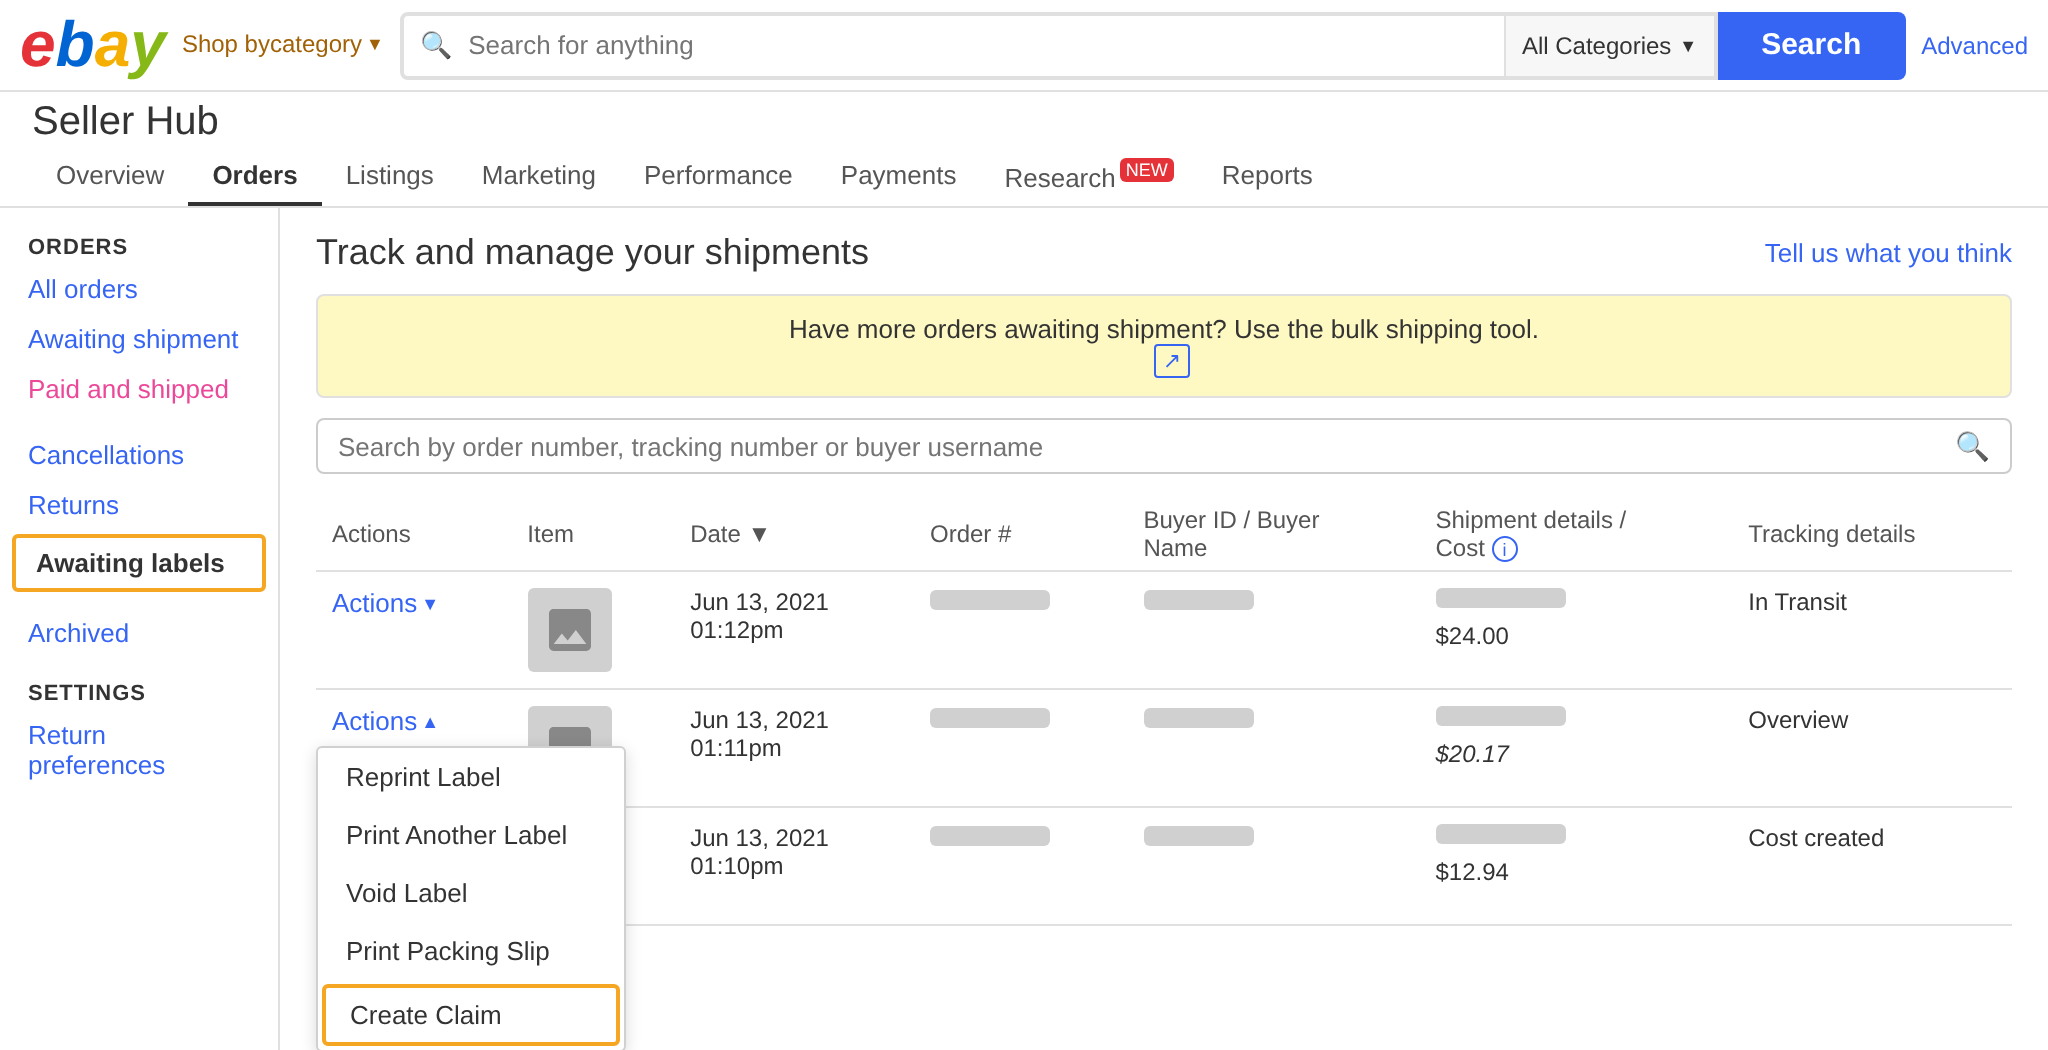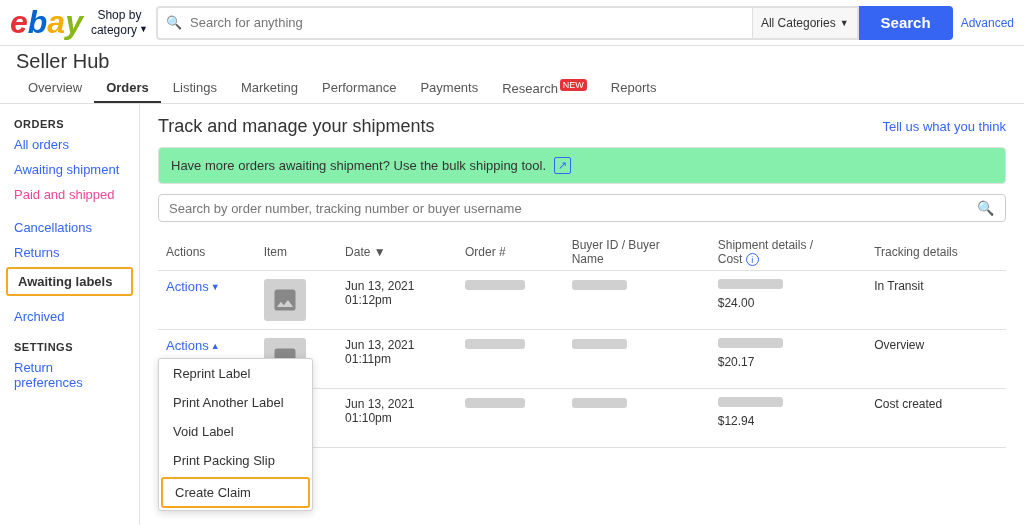--- a/index.html
+++ b/index.html
@@ -12,21 +12,21 @@
 </head>
 <body>
 
 <div style="display:flex;align-items:center;padding:6px 10px;border-bottom:1px solid #e0e0e0;height:46px;">
   <div style="display:flex;align-items:baseline;margin-right:8px;cursor:pointer;">
     <span class="logo-e" style="color:#e53238;font-size:32px;font-weight:bold;font-style:italic;">e</span>
     <span class="logo-b" style="color:#0064d2;font-size:32px;font-weight:bold;font-style:italic;">b</span>
     <span class="logo-a" style="color:#f5af02;font-size:32px;font-weight:bold;font-style:italic;">a</span>
     <span class="logo-y" style="color:#86b817;font-size:32px;font-weight:bold;font-style:italic;">y</span>
   </div>
-  <div style="display:flex;flex-direction:column;align-items:center;font-size:12px;color:#0f172a;margin-right:8px;cursor:pointer;line-height:1.2;white-space:nowrap;">
+  <div style="display:flex;flex-direction:row;align-items:center;font-size:12px;color:#a16207;margin-right:8px;cursor:pointer;line-height:1.2;white-space:nowrap;">
     <span>Shop by</span>
     <span style="display:flex;align-items:center;">
       <span>category</span>
       <span style="font-size:9px;margin-left:2px;">▼</span>
     </span>
   </div>
   <div style="display:flex;flex:1;height:34px;">
     <div style="display:flex;flex:1;border:2px solid #e0e0e0;border-radius:4px 0 0 4px;overflow:hidden;">
       <span style="display:flex;align-items:center;padding:0 8px;color:#aaa;">🔍</span>
       <input style="flex: 1 1 0%; border: none; outline: none; font-size: 13px; color: rgb(170, 170, 170);" placeholder="Search for anything">
@@ -71,21 +71,21 @@
     <div style="font-size:11px;font-weight:bold;color:#333;padding:6px 14px 2px;letter-spacing:0.5px;">SETTINGS</div>
     <div style="padding:5px 14px;font-size:13px;color:#3665f3;cursor:pointer;">Return preferences</div>
   </div>
 
   <div style="flex:1;padding:12px 18px;overflow-y:auto;">
     <div style="display:flex;justify-content:space-between;align-items:center;margin-bottom:10px;">
       <span style="font-size:18px;font-weight:normal;color:#333;">Track and manage your shipments</span>
       <span style="font-size:13px;color:#3665f3;cursor:pointer;">Tell us what you think</span>
     </div>
 
-    <div style="display:flex;align-items:center;background:#86efac;border:1px solid #e0e0e0;border-radius:4px;padding:9px 12px;margin-bottom:10px;font-size:13px;">
+    <div style="display:flex;align-items:center;background:#fef9c3;border:1px solid #e0e0e0;border-radius:4px;padding:9px 12px;margin-bottom:10px;font-size:13px;flex-direction:column;">
       <span>Have more orders awaiting shipment? Use the bulk shipping tool.</span>
       <span style="margin-left:8px;color:#3665f3;font-size:14px;cursor:pointer;border:1px solid #3665f3;border-radius:2px;padding:1px 3px;font-size:11px;">↗</span>
     </div>
 
     <div style="display:flex;align-items:center;border:1px solid #ccc;border-radius:4px;padding:5px 10px;margin-bottom:12px;">
       <input style="flex: 1 1 0%; border: none; outline: none; font-size: 13px; color: rgb(170, 170, 170);" placeholder="Search by order number, tracking number or buyer username">
       <span style="color:#666;font-size:14px;">🔍</span>
     </div>
 
     <table style="width:100%;border-collapse:collapse;font-size:12px;">
@@ -146,21 +146,21 @@
                 </svg>
             </div>
           </td>
           <td style="padding:8px 8px;border-bottom:1px solid #e0e0e0;vertical-align:top;font-size:12px;">Jun 13, 2021<br>01:11pm</td>
           <td style="padding:8px 8px;border-bottom:1px solid #e0e0e0;vertical-align:top;">
             <div style="background:#d0d0d0;border-radius:3px;height:10px;width:60px;display:inline-block;"></div>
           </td>
           <td style="padding:8px 8px;border-bottom:1px solid #e0e0e0;vertical-align:top;">
             <div style="background:#d0d0d0;border-radius:3px;height:10px;width:55px;display:inline-block;"></div>
           </td>
-          <td style="padding:8px 8px;border-bottom:1px solid #e0e0e0;vertical-align:top;">
+          <td style="padding:8px 8px;border-bottom:1px solid #e0e0e0;vertical-align:top;font-style:italic;">
             <div style="background:#d0d0d0;border-radius:3px;height:10px;width:65px;display:inline-block;margin-bottom:4px;"></div>
             <div style="font-size:12px;color:#333;">$20.17</div>
           </td>
           <td style="padding:8px 8px;border-bottom:1px solid #e0e0e0;vertical-align:top;font-size:12px;">Overview</td>
         </tr>
 
         <tr>
           <td style="padding:8px 8px;border-bottom:1px solid #e0e0e0;vertical-align:top;">
             <span style="color:#3665f3;cursor:pointer;font-size:13px;display:flex;align-items:center;gap:2px;">Actions <span style="font-size:9px;">▼</span></span>
           </td>

